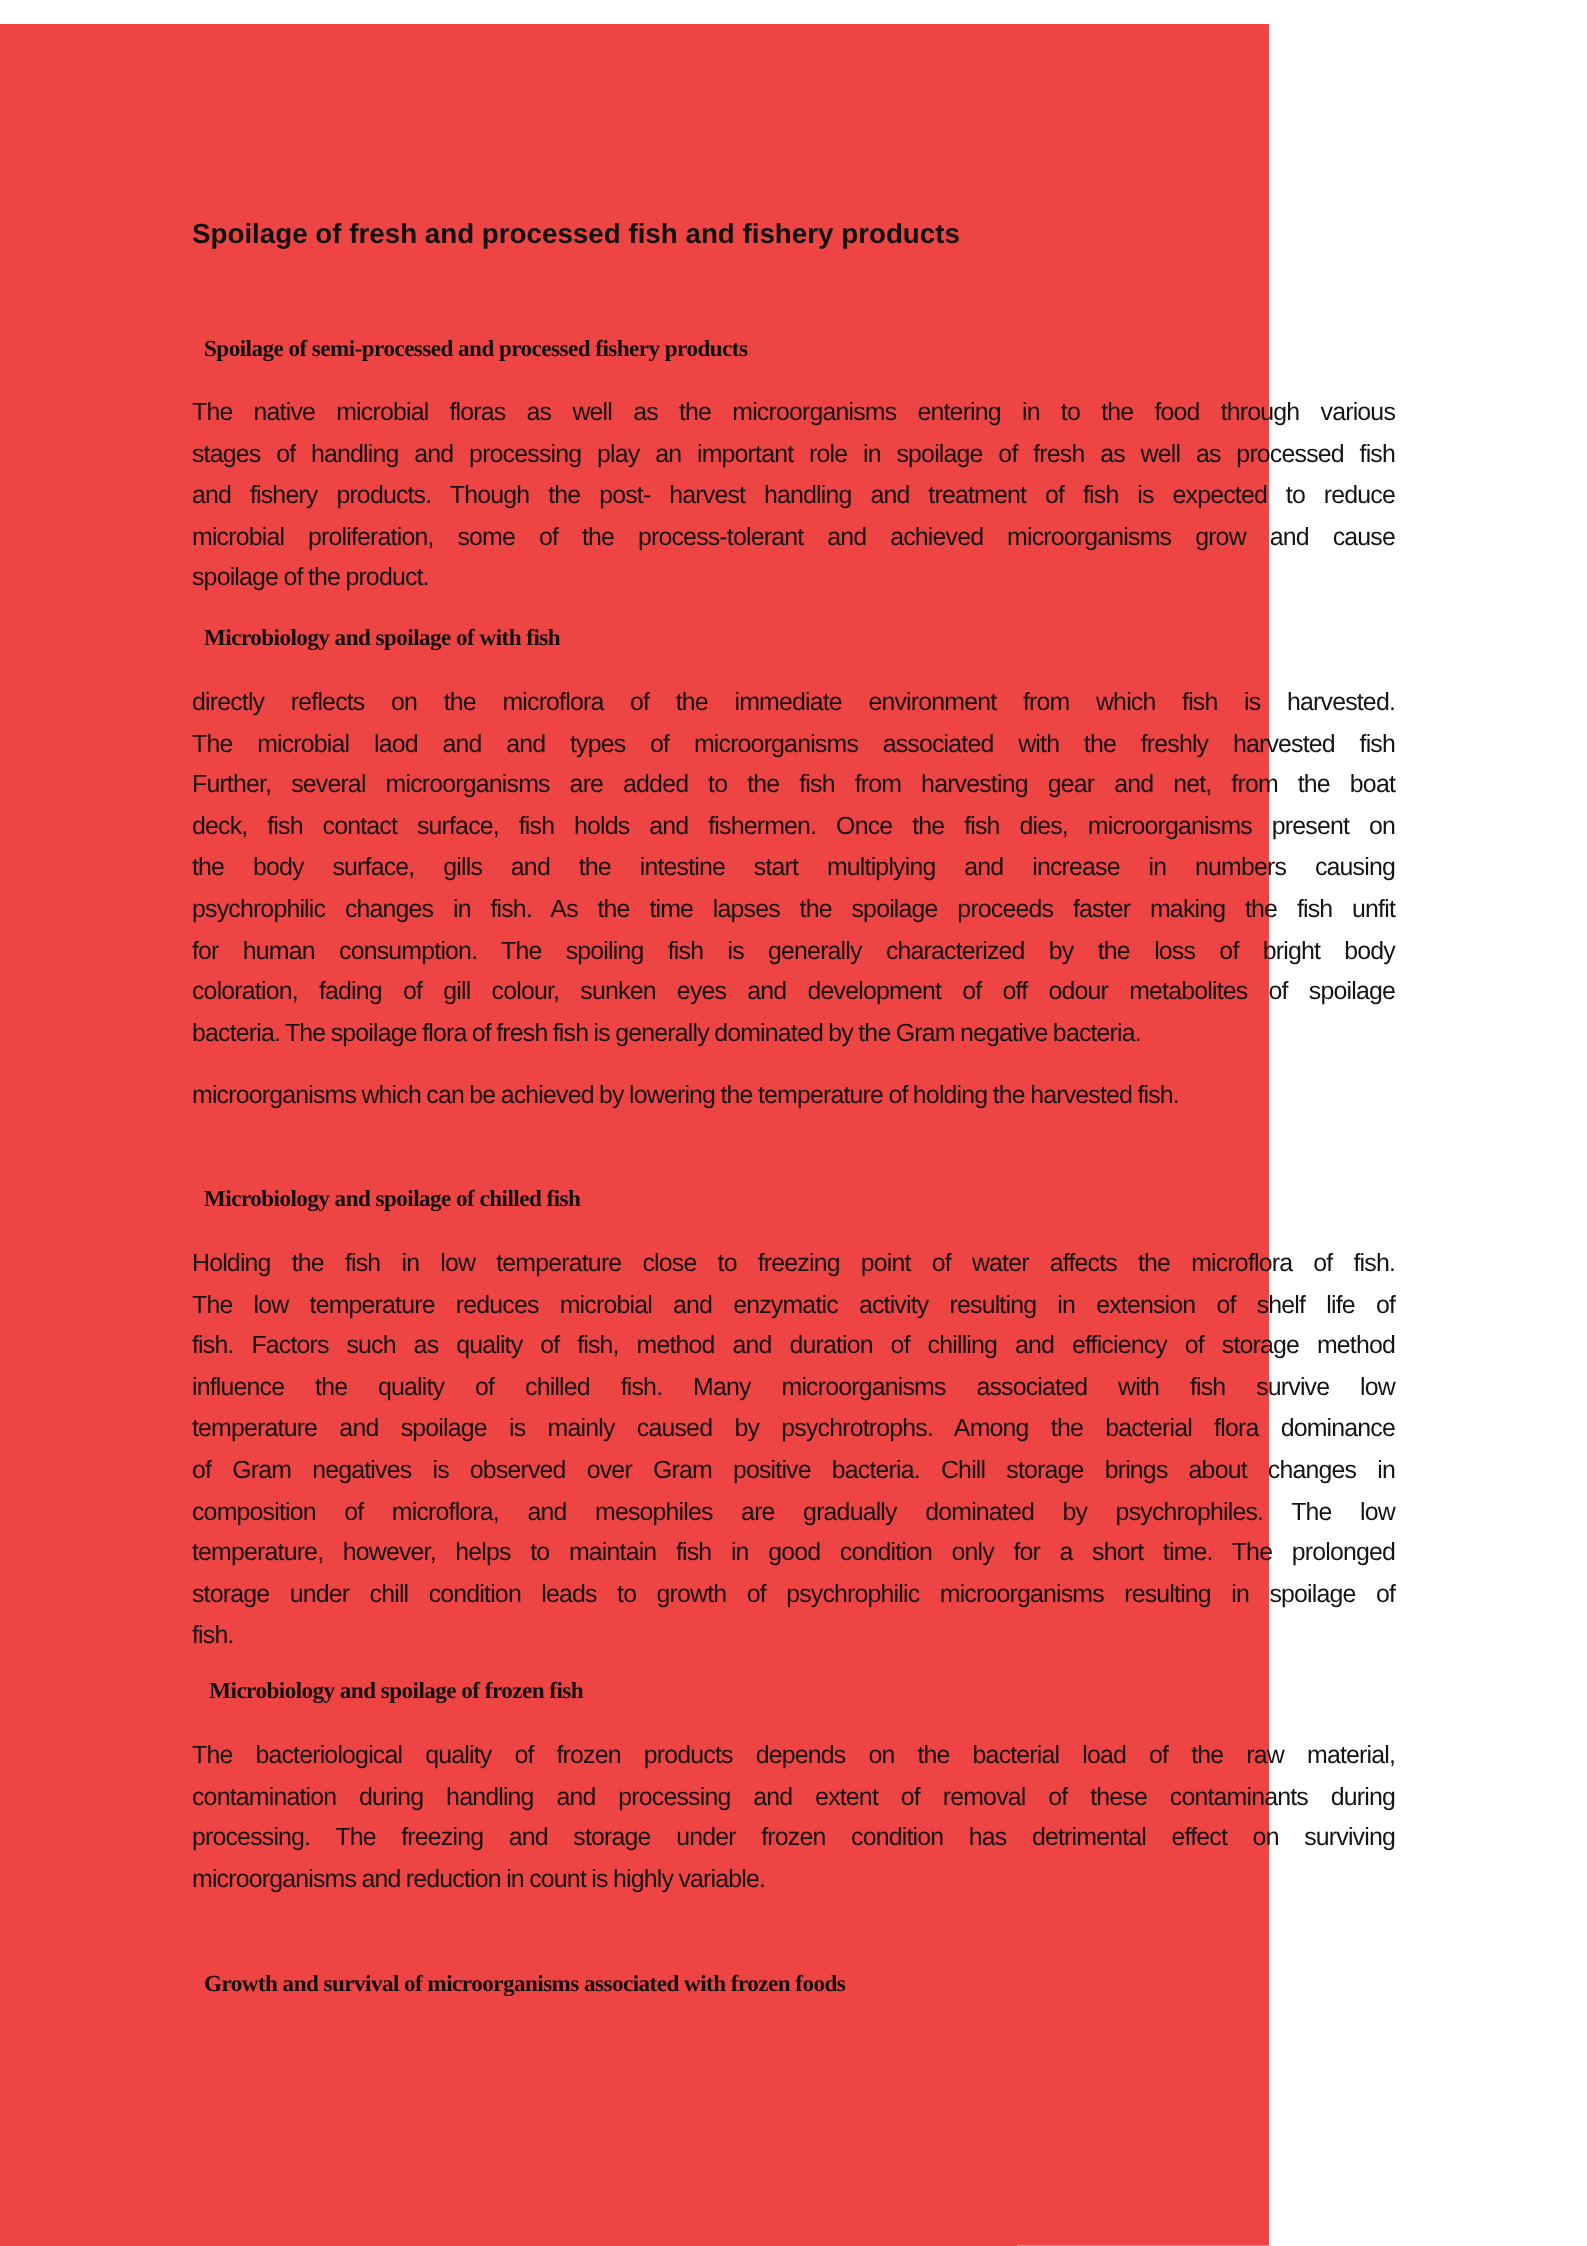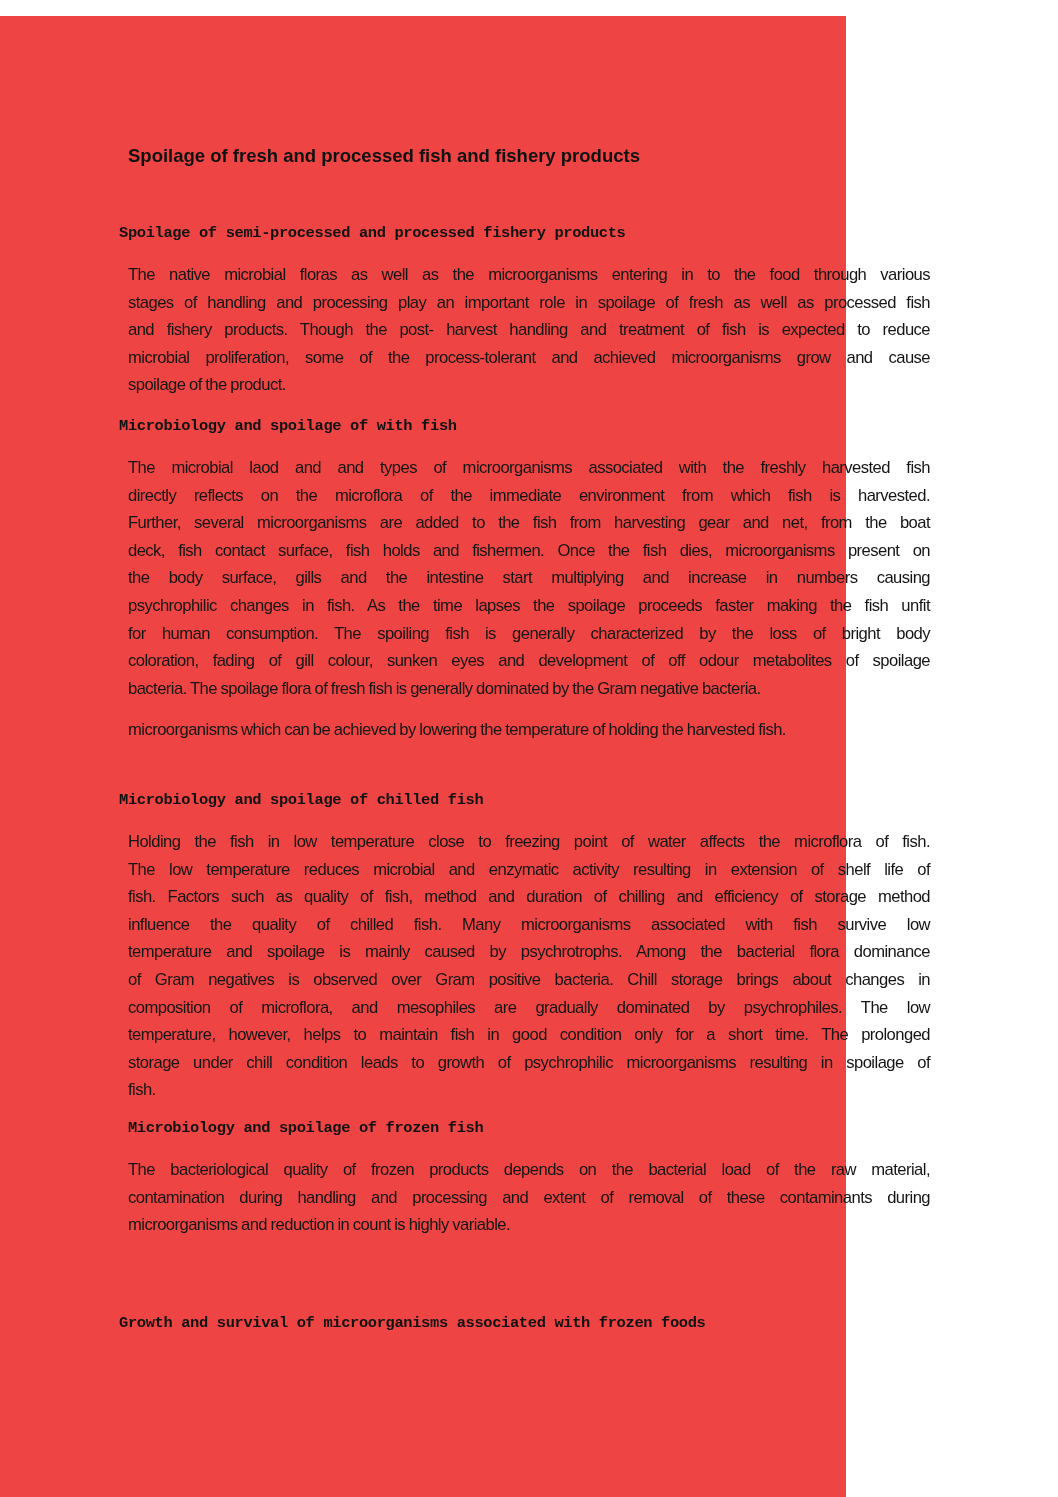--- a/index.html
+++ b/index.html
@@ -31,23 +31,23 @@
       margin: 0;
       font-family: "Liberation Sans", sans-serif;
       font-weight: bold;
       font-size: 18.5px;
       line-height: 24px;
       color: #111111;
       white-space: nowrap;
     }
     .heading {
       position: absolute;
-      left: 119px;
+      left: 136px;
       margin: 0;
-      font-family: Liberation Mono, monospace;
+      font-family: Liberation Serif, serif;
       font-weight: bold;
       font-size: 15.4px;
       line-height: 22px;
       letter-spacing: -0.35px;
       color: #111111;
       white-space: nowrap;
     }
     .para {
       position: absolute;
       left: 128px;
@@ -85,22 +85,22 @@
   <p class="para" style="top:245px;">
     <span class="line">The native microbial floras as well as the microorganisms entering in to the food through various</span>
     <span class="line">stages of handling and processing play an important role in spoilage of fresh as well as processed fish</span>
     <span class="line">and fishery products. Though the post- harvest handling and treatment of fish is expected to reduce</span>
     <span class="line">microbial proliferation, some of the process-tolerant and achieved microorganisms grow and cause</span>
     <span class="line last">spoilage of the product.</span>
   </p>
 
   <h2 class="heading" style="top:399px;">Microbiology and spoilage of with fish</h2>
   <p class="para" style="top:438px;">
+    <span class="line">directly reflects on the microflora of the immediate environment from which fish is harvested.</span>
     <span class="line">The microbial laod and and types of microorganisms associated with the freshly harvested fish</span>
-    <span class="line">directly reflects on the microflora of the immediate environment from which fish is harvested.</span>
     <span class="line">Further, several microorganisms are added to the fish from harvesting gear and net, from the boat</span>
     <span class="line">deck, fish contact surface, fish holds and fishermen. Once the fish dies, microorganisms present on</span>
     <span class="line">the body surface, gills and the intestine start multiplying and increase in numbers causing</span>
     <span class="line">psychrophilic changes in fish. As the time lapses the spoilage proceeds faster making the fish unfit</span>
     <span class="line">for human consumption. The spoiling fish is generally characterized by the loss of bright body</span>
     <span class="line">coloration, fading of gill colour, sunken eyes and development of off odour metabolites of spoilage</span>
     <span class="line last">bacteria. The spoilage flora of fresh fish is generally dominated by the Gram negative bacteria.</span>
   </p>
   <p class="para" style="top:700px;">
     <span class="line last">microorganisms which can be achieved by lowering the temperature of holding the harvested fish.</span>
@@ -117,18 +117,19 @@
     <span class="line">composition of microflora, and mesophiles are gradually dominated by psychrophiles. The low</span>
     <span class="line">temperature, however, helps to maintain fish in good condition only for a short time. The prolonged</span>
     <span class="line">storage under chill condition leads to growth of psychrophilic microorganisms resulting in spoilage of</span>
     <span class="line last">fish.</span>
   </p>
 
   <h2 class="heading" style="top:1101px; white-space:pre;"> Microbiology and spoilage of frozen fish</h2>
   <p class="para" style="top:1140px;">
     <span class="line">The bacteriological quality of frozen products depends on the bacterial load of the raw material,</span>
     <span class="line">contamination during handling and processing and extent of removal of these contaminants during</span>
+    <span class="line">processing. The freezing and storage under frozen condition has detrimental effect on surviving</span>
     <span class="line last">microorganisms and reduction in count is highly variable.</span>
   </p>
 
   <h2 class="heading" style="top:1296px;">Growth and survival of microorganisms associated with frozen foods</h2>
 
 </div>
 
 </body></html>

